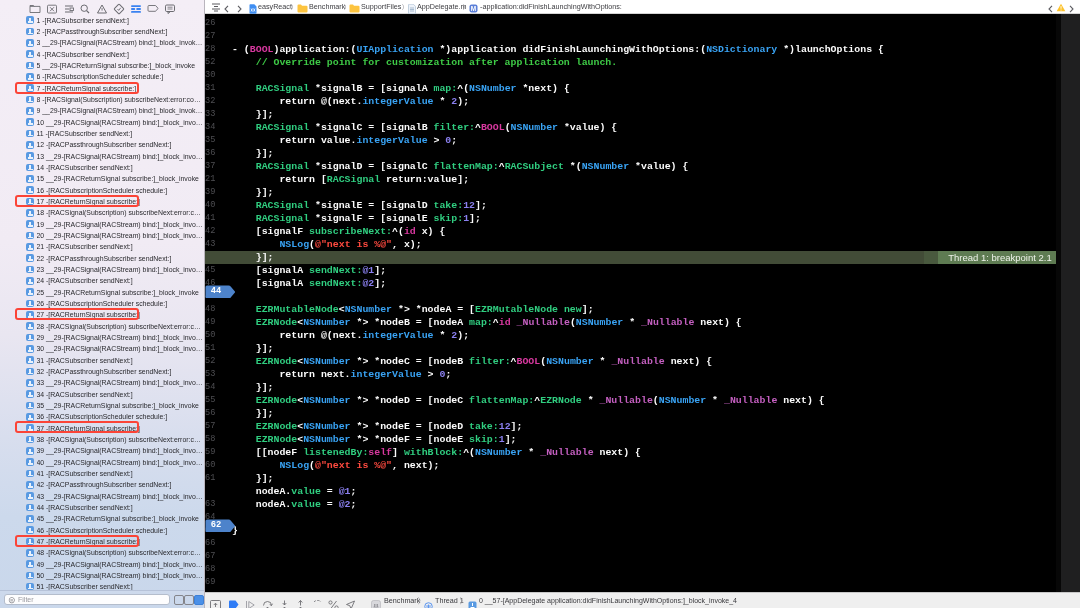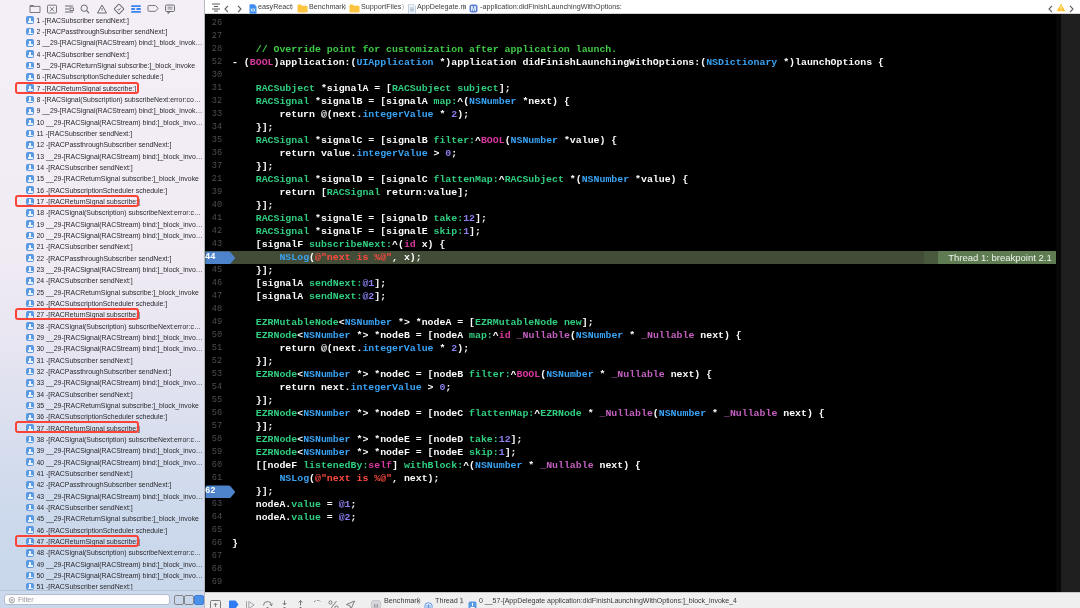--- a/index.html
+++ b/index.html
@@ -26,34 +26,34 @@
 .fbtn { position:absolute; top:4px; width:9.5px; height:10px; border:1px solid #84848a; border-radius:2px; }
 .fbtn.blue { background:#4a90e8; border-color:#3c7fd6; }
 
 
 #editor { position:absolute; left:205px; top:0; width:875px; height:608px; background:#000; }
 #jumpbar { position:absolute; left:0; top:0; width:875px; height:14px; background:#ffffff; border-bottom:1px solid #d4d4d4; font-size:7.2px; color:#3c3c40; }
 .jb { position:absolute; top:0; height:14px; line-height:14px; white-space:nowrap; }
 .jchev { color:#9a9aa0; font-size:7px; }
 #codearea { position:absolute; left:0; top:14px; width:857px; height:578px; background:#000; overflow:hidden; }
 #scrolltrack { position:absolute; left:851px; top:14px; width:24px; height:578px; background:#1f1f20; border-left:5px solid #070707; }
-#gutter { position:absolute; left:0; top:0; width:24px; text-align:center; font-family:"Liberation Mono", monospace; font-size:8.6px; color:#4e4e52; }
+#gutter { position:absolute; left:0; top:0; width:24px; text-align:left; font-family:"Liberation Mono", monospace; font-size:8.6px; color:#4e4e52; }
 #gutter div { height:13px; line-height:13px; }
 #code { position:absolute; left:27px; top:0; font-family:"Liberation Mono", monospace; font-size:9.9px; font-weight:bold; color:#fcfcfc; }
 #code div { height:13px; line-height:13px; white-space:pre; }
 .g { color:#30ce80; } 
 .c { color:#3ecb46; } 
 .b { color:#39a3f4; } 
 .p { color:#d8389f; } 
 .n { color:#c45fc0; } 
 .v { color:#8b80f0; } 
 .r { color:#ff4a3f; } 
 #bpband { position:absolute; left:0; top:237px; width:857px; height:13px; background:#424c37; }
 #bpbadge { position:absolute; right:0; top:0; width:138px; height:13px; background:#5e7b52; border-left:14px solid #49593e; color:#eef3ea; font-size:9.5px; line-height:13px; text-align:center; font-family:"Liberation Sans", sans-serif; font-weight:normal; }
-.linebadge { position:absolute; left:0px; width:30px; height:27px; color:#fff; font-family:"Liberation Mono", monospace; font-size:8.8px; font-weight:bold; line-height:13px; z-index:4; }
+.linebadge { position:absolute; left:0px; width:30px; height:27px; color:#fff; font-family:"Liberation Mono", monospace; font-size:8.8px; font-weight:bold; line-height:13px; text-align:center; z-index:4;margin-top:34px; }
 .linebadge svg { position:absolute; left:0; top:0; }
 .linebadge span { position:relative; }
 
 
 #debugbar { position:absolute; left:0; top:592px; width:875px; height:16px; background:#efefef; border-top:1px solid #c8c8c8; }
 .dico { position:absolute; top:3px; }
 .dtext { position:absolute; top:0; height:16px; line-height:16px; font-size:7.2px; color:#38383c; white-space:nowrap; }
 .dchev { color:#8e8e93; font-size:8px; }
 </style>
 </head>
@@ -367,24 +367,23 @@
           <div>64</div>
           <div>65</div>
           <div>66</div>
           <div>67</div>
           <div>68</div>
           <div>69</div>
         </div>
       <div id="code" style="top: 3px;">
           <div> </div>
           <div> </div>
+          <div>- (<span class="p">BOOL</span>)application:(<span class="b">UIApplication</span> *)application didFinishLaunchingWithOptions:(<span class="b">NSDictionary</span> *)launchOptions {</div>
           <div>    <span class="c">// Override point for customization after application launch.</span></div>
-          <div>- (<span class="p">BOOL</span>)application:(<span class="b">UIApplication</span> *)application didFinishLaunchingWithOptions:(<span class="b">NSDictionary</span> *)launchOptions {</div>
           <div> </div>
-          <div>    <span class="g">RACSubject</span> *signalA = [<span class="g">RACSubject</span> <span class="g">subject</span>];</div>
           <div>    <span class="g">RACSignal</span> *signalB = [signalA <span class="g">map:</span>^(<span class="b">NSNumber</span> *next) {</div>
           <div>        return @(next.<span class="b">integerValue</span> * <span class="v">2</span>);</div>
           <div>    }];</div>
           <div>    <span class="g">RACSignal</span> *signalC = [signalB <span class="g">filter:</span>^<span class="p">BOOL</span>(<span class="b">NSNumber</span> *value) {</div>
           <div>        return value.<span class="b">integerValue</span> &gt; <span class="v">0</span>;</div>
           <div>    }];</div>
           <div>    <span class="g">RACSignal</span> *signalD = [signalC <span class="g">flattenMap:</span>^<span class="g">RACSubject</span> *(<span class="b">NSNumber</span> *value) {</div>
           <div>        return [<span class="g">RACSignal</span> return:value];</div>
           <div>    }];</div>
           <div>    <span class="g">RACSignal</span> *signalE = [signalD <span class="g">take:</span><span class="v">12</span>];</div>

